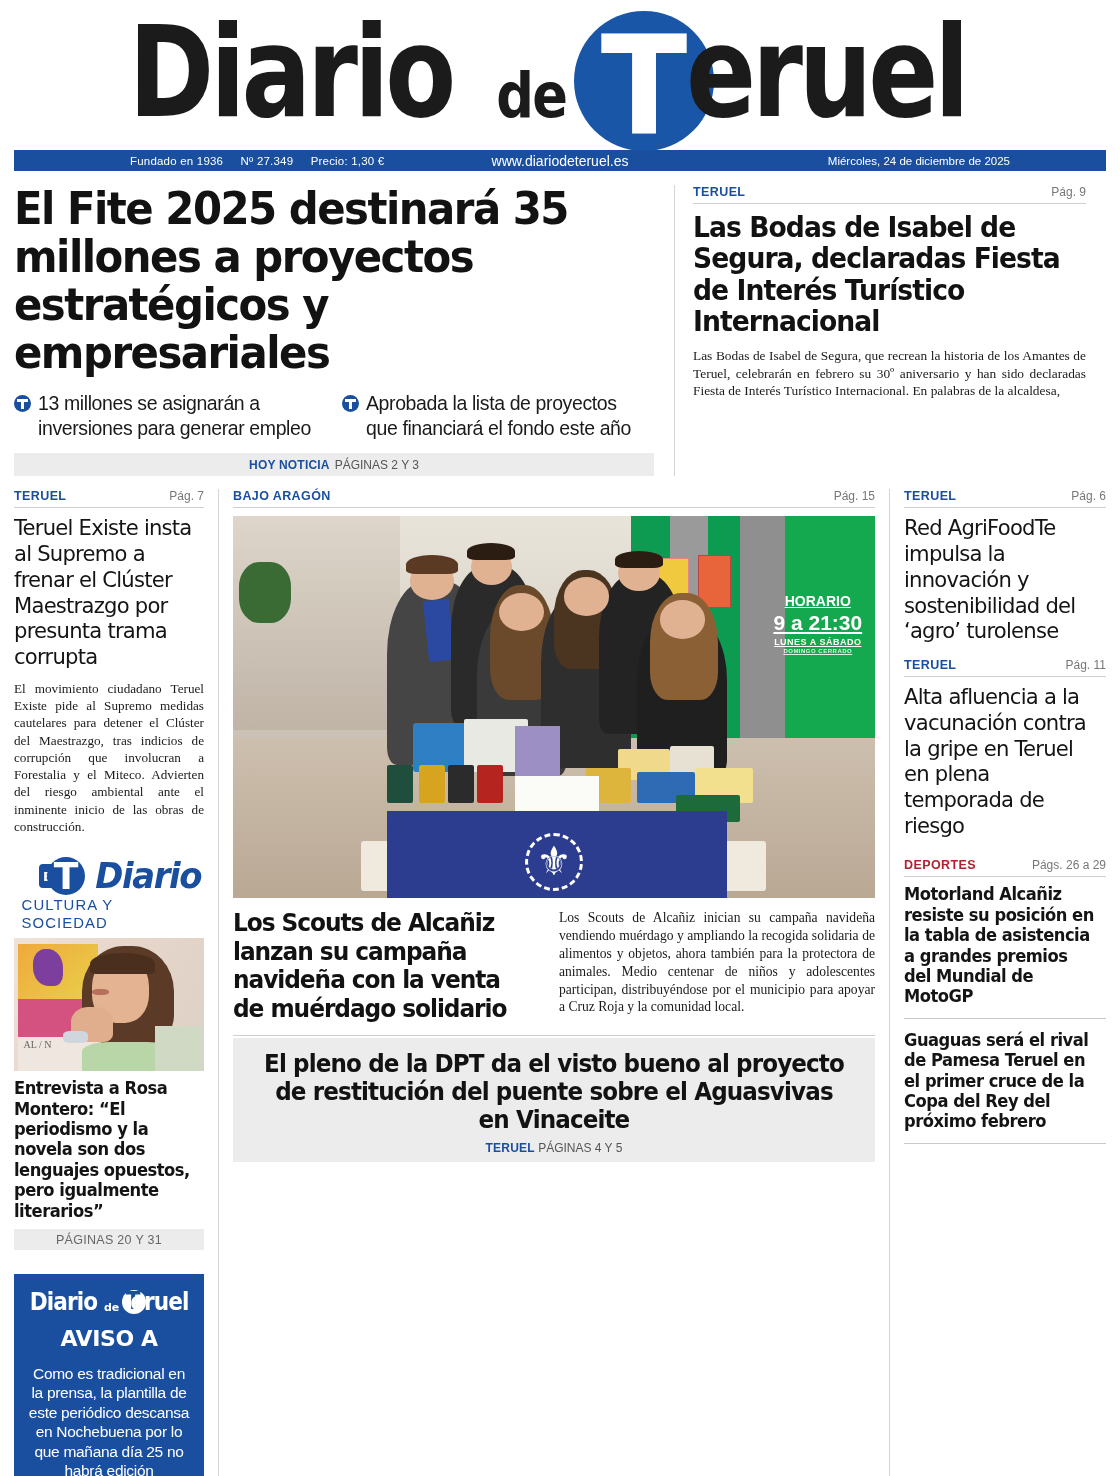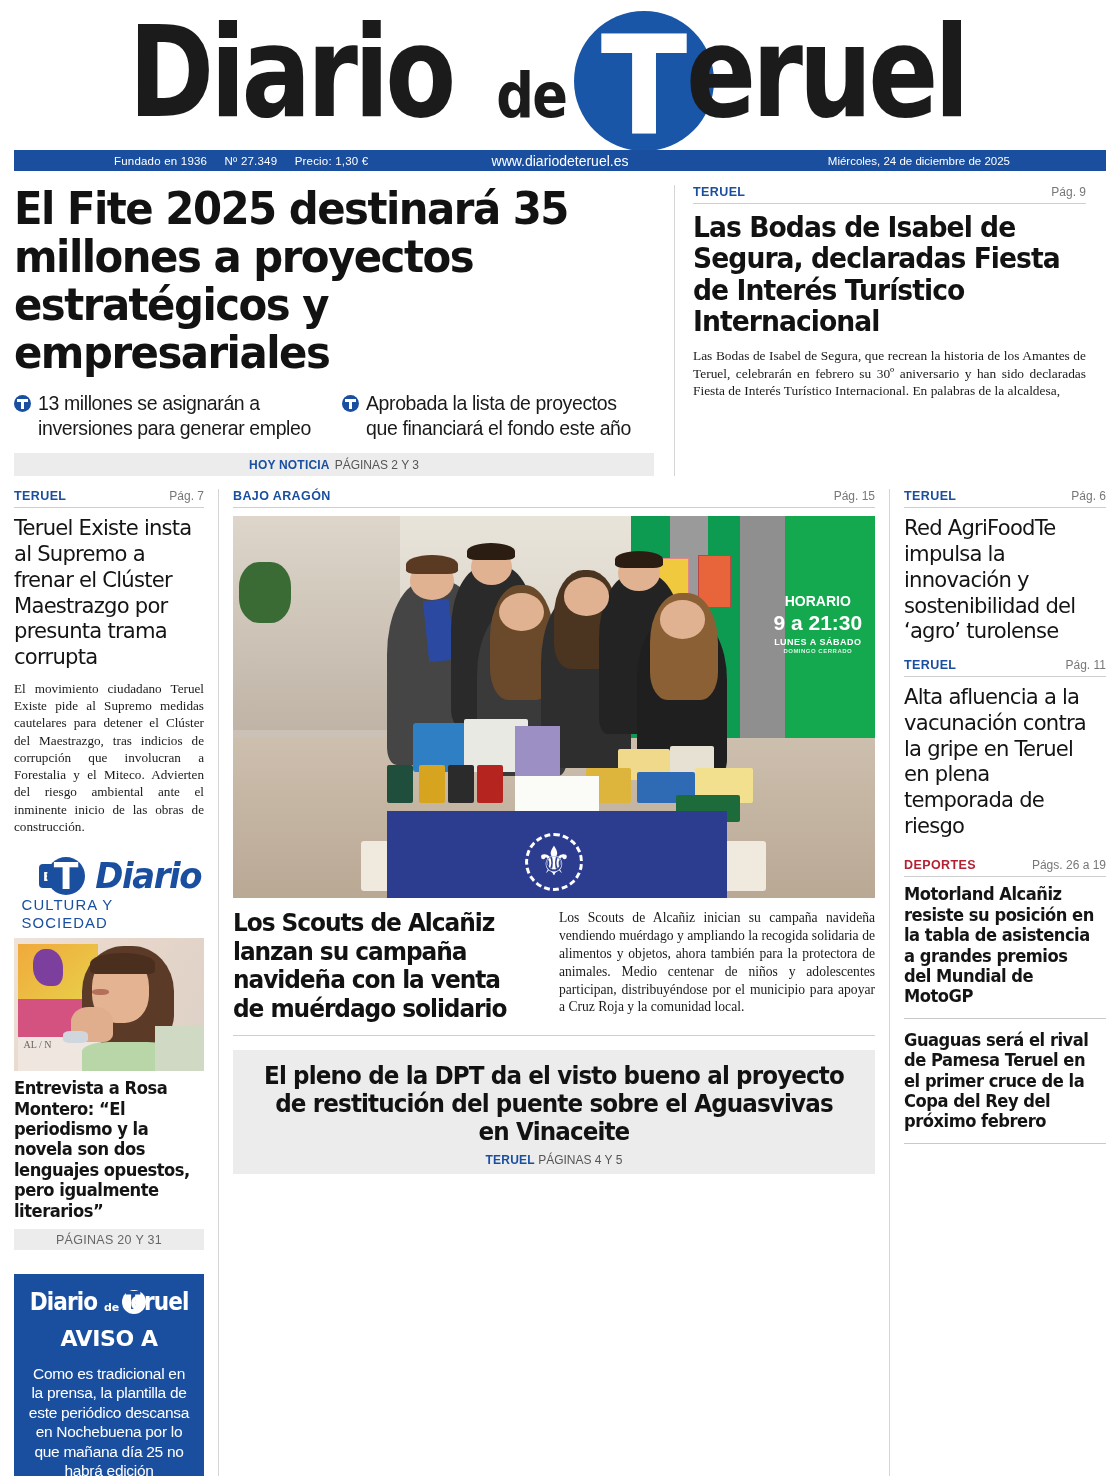--- a/index.html
+++ b/index.html
@@ -46,21 +46,21 @@
     letter-spacing:-5px; color:#1b1b1b;
     transform: scaleX(0.82); transform-origin:left center;
     margin-left:-34px;
   }
 
   
   .infobar {
     position:relative; margin:0 14px; height:21px; background:#1a4fa0;
     color:#fff; font-size:11.5px; display:flex; align-items:center;
   }
-  .infobar .ib-left { position:absolute; left:100px; letter-spacing:.2px; }
+  .infobar .ib-left { position:absolute; left:116px; letter-spacing:.2px; }
   .infobar .ib-left span { margin-right:14px; }
   .infobar .ib-mid { position:absolute; left:50%; transform:translateX(-50%); font-size:14px; }
   .infobar .ib-right { position:absolute; right:96px; }
 
   
   .lead-row { display:flex; padding:0 14px; margin-top:14px; }
   .lead-left { width:660px; padding-right:20px; }
   .lead-right { width:412px; border-left:1px solid #d5d5d5; padding-left:18px; }
 
   .lead-hl {
@@ -166,21 +166,21 @@
   .mid-hl-row { display:flex; gap:16px; margin-top:11px; }
   .mid-hl {
     flex:0 0 310px; font-family:"DejaVu Sans", sans-serif; font-weight:bold;
     font-size:24.5px; line-height:1.16; letter-spacing:-1.1px; color:#121212;
     transform:scaleX(.95); transform-origin:left top;
   }
   .mid-body {
     flex:1; font-family:"Liberation Serif", serif; font-size:13.6px;
     line-height:1.31; color:#1a1a1a; text-align:justify;
   }
-  .dpt-box { background:#ececec; margin-top:14px; padding:12px 14px 7px; }
+  .dpt-box { background:#ececec; margin-top:2px; padding:12px 14px 7px; }
   .dpt-hl {
     font-family:"DejaVu Sans", sans-serif; font-weight:bold; font-size:24px;
     line-height:1.17; letter-spacing:-.9px; color:#121212; text-align:center;
     transform:scaleX(.96);
   }
   .dpt-pg { text-align:center; margin-top:7px; font-size:12px; color:#555; }
   .dpt-pg b { color:#1a4fa0; letter-spacing:.2px; }
 
   .mid-rule { border-top:1px solid #cfcfcf; margin-top:12px; }
   .sp-rule { border-top:1px solid #c9c9c9; margin:11px 0; }
@@ -188,21 +188,21 @@
   
   .ph-sky { position:absolute; inset:0; background:linear-gradient(180deg,#d7cfc6,#c2b6a9); }
   .ph-store { position:absolute; left:26%; top:0; width:44%; height:62%; background:linear-gradient(180deg,#e9e4da,#cfc8bc); }
   .ph-green1 { position:absolute; left:62%; top:0; width:6%; height:64%; background:#0d9b52; }
   .ph-green2 { position:absolute; left:74%; top:0; width:5%; height:64%; background:#0d9b52; }
   .ph-greenpanel { position:absolute; left:86%; top:0; width:14%; height:74%; background:#14a84f; }
   .ph-grey { position:absolute; left:68%; top:0; width:6%; height:64%; background:#9a9a9a; }
   .ph-grey2 { position:absolute; left:79%; top:0; width:7%; height:64%; background:#8f8f8f; }
   .ph-stone { position:absolute; left:0; top:0; width:26%; height:56%; background:linear-gradient(180deg,#ded6cb,#bfb4a6); }
   .ph-ground { position:absolute; left:0; bottom:0; width:100%; height:42%; background:linear-gradient(180deg,#cdbfae,#b9a894); }
-  .ph-horario { position:absolute; right:2%; top:20%; color:#fff; font-weight:bold; font-size:14px; text-align:center; line-height:1.25; }
+  .ph-horario { position:absolute; right:2%; top:20%; color:#fff; font-weight:bold; font-size:14px; text-align:center; line-height:1.25;text-decoration:underline; }
   .ph-horario .hb { font-size:21px; }
   .ph-horario .hs { font-size:9px; letter-spacing:.5px; }
   .ph-person { position:absolute; border-radius:40% 40% 10% 10%; }
   .ph-head { position:absolute; border-radius:50%; background:#e0b292; }
   .ph-table { position:absolute; left:20%; bottom:2%; width:63%; height:13%; background:#efe9de; border-radius:3px; }
   .ph-cloth { position:absolute; left:24%; bottom:0; width:53%; height:23%; background:#2c3d8f; }
   .ph-fleur { position:absolute; left:50%; bottom:2%; transform:translateX(-50%); width:58px; height:58px;
               border:3px dashed #fff; border-radius:50%; }
   .ph-fleur::after { content:"⚜"; position:absolute; left:50%; top:48%; transform:translate(-50%,-50%); color:#fff; font-size:40px; line-height:1; }
   .ph-food { position:absolute; border-radius:2px; }
@@ -430,21 +430,21 @@
       <div class="kicker">
         <span class="k-name">TERUEL</span>
         <span class="k-pag">Pág. 11</span>
       </div>
       <div class="krule"></div>
       <div class="c-hl">Alta afluencia a la vacunación contra la gripe en Teruel en plena temporada de riesgo</div>
 
       <div style="height:20px"></div>
       <div class="kicker">
         <span class="k-name red">DEPORTES</span>
-        <span class="k-pag">Págs. 26 a 19</span>
+        <span class="k-pag">Págs. 26 a 29</span>
       </div>
       <div class="krule"></div>
       <div class="c-hl bold">Motorland Alcañiz resiste su posición en la tabla de asistencia a grandes premios del Mundial de MotoGP</div>
       <div class="sp-rule"></div>
       <div class="c-hl bold" style="margin-top:0">Guaguas será el rival de Pamesa Teruel en el primer cruce de la Copa del Rey del próximo febrero</div>
       <div class="sp-rule"></div>
     </div>
   </div>
 
 </div>

